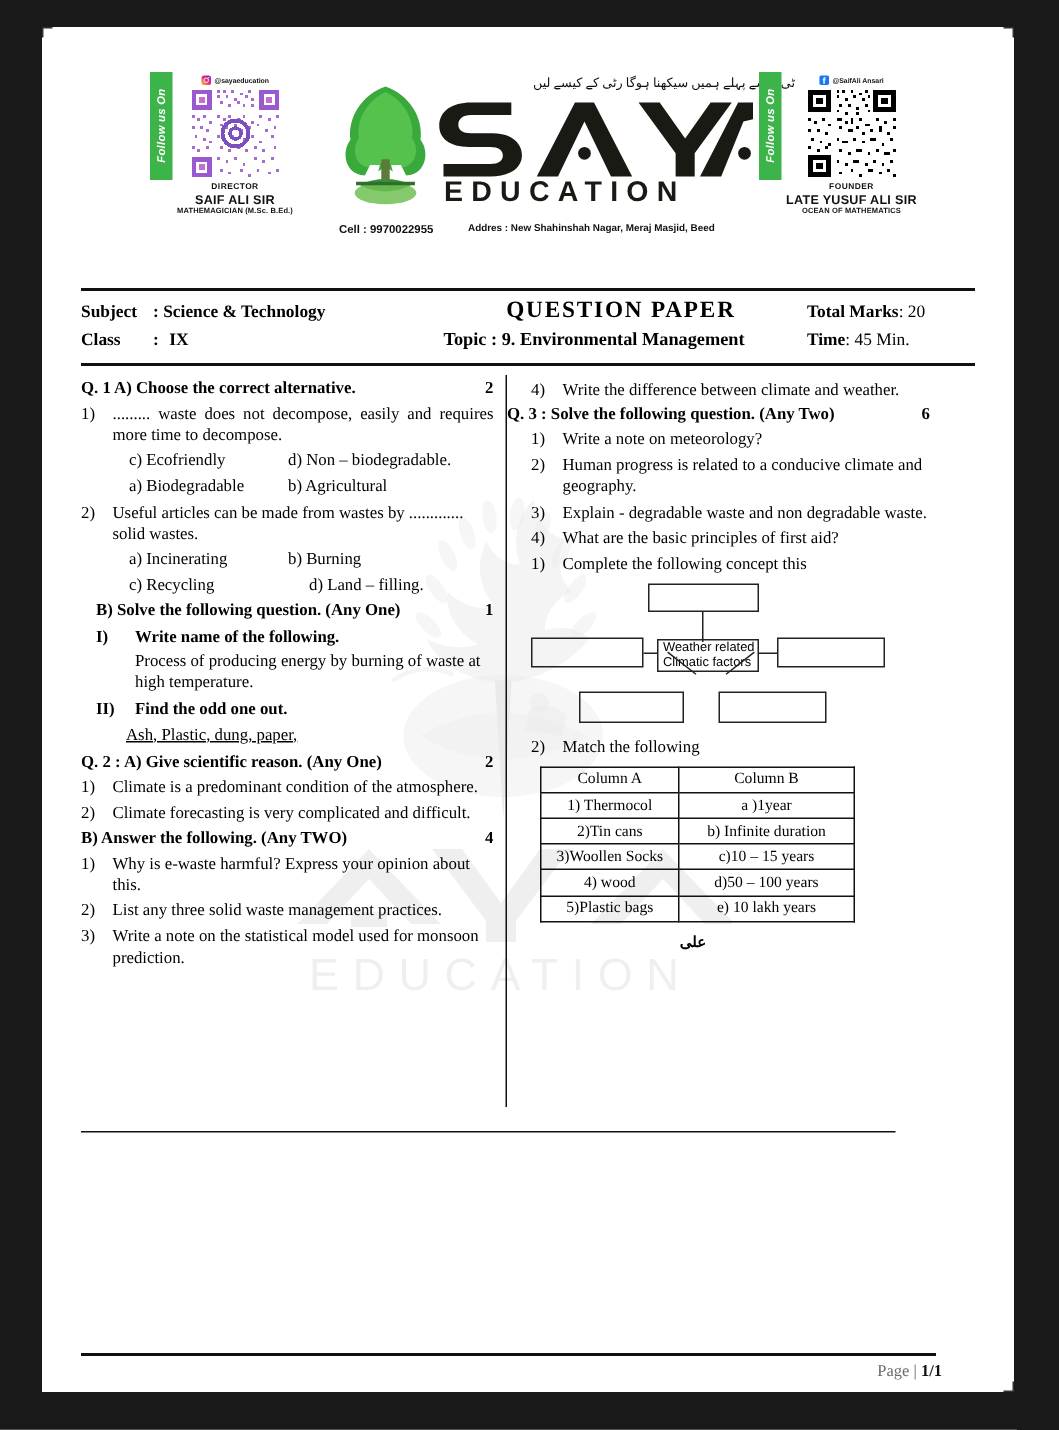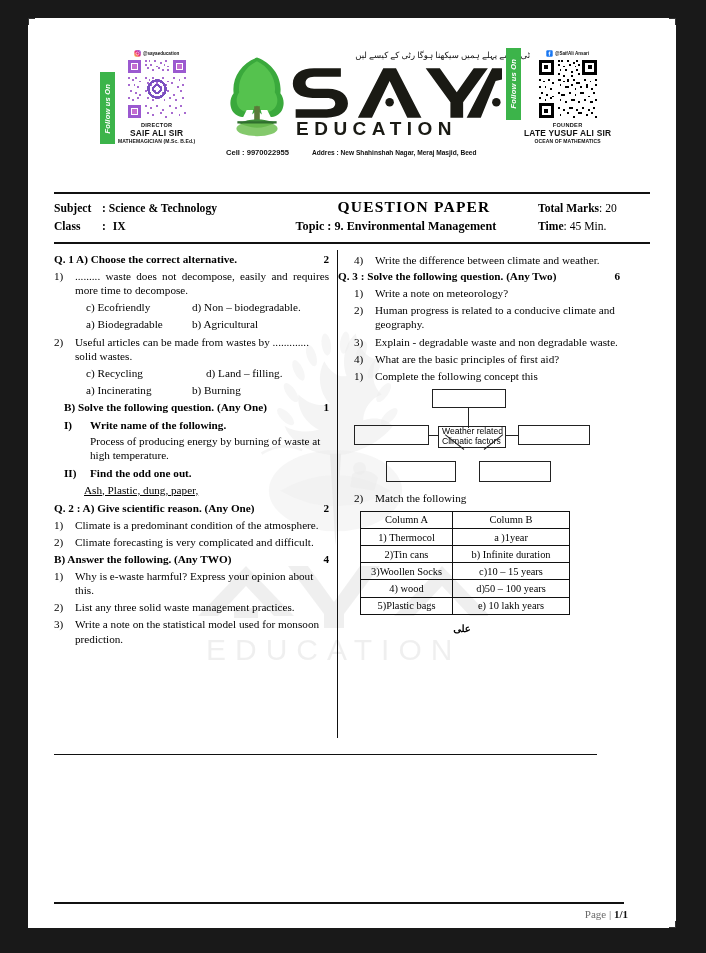--- a/index.html
+++ b/index.html
@@ -167,21 +167,21 @@
       <path d="M10 58 L58 8 L106 58 L86 58 L58 28 L30 58 Z"></path>
       <rect x="46" y="50" width="24" height="10"></rect>
       <path d="M120 8 L146 44 L172 8 L192 8 L156 56 L156 70 L136 70 L136 56 L100 8 Z"></path>
       <path d="M206 58 L254 8 L302 58 L282 58 L254 28 L226 58 Z"></path>
       <text x="18" y="102" font-family="Liberation Sans, sans-serif" font-size="30" letter-spacing="9" fill="#b5b5b5">EDUCATION</text>
     </g>
   </svg>
 
   <div id="letterhead">
 
-    <div class="social-block" style="position:absolute; left:72px; top:4px;align-items:flex-end;">
+    <div class="social-block" style="position:absolute; left:72px; top:4px;">
       <div class="follow-strip">
         <span>Follow us On</span>
       </div>
       <div class="qr-col">
         <div class="handle-row">
           <svg width="7" height="7" viewBox="0 0 24 24">
             <defs>
                 <linearGradient id="ig" x1="0" y1="1" x2="1" y2="0">
               <stop offset="0" stop-color="#f9ce34"></stop>
                   <stop offset=".5" stop-color="#ee2a7b"></stop>
@@ -481,27 +481,27 @@
       </div>
       <div class="opts">
         <span class="o1">a) Biodegradable</span>
         <span class="o2">b) Agricultural</span>
       </div>
 
       <div class="item">
         <span class="num">2)</span>
         <span class="body">Useful articles can be made from wastes by ............. solid wastes.</span>
       </div>
+      <div class="opts">
+        <span class="o1">a) Incinerating</span>
+        <span class="o2">b) Burning</span>
+      </div>
       <div class="opts wide">
         <span class="o1">c) Recycling</span>
         <span class="o2">d) Land – filling.</span>
-      </div>
-      <div class="opts">
-        <span class="o1">a) Incinerating</span>
-        <span class="o2">b) Burning</span>
       </div>
 
       <div class="sub-head" style="padding-left:10px;">
         <span>B) Solve the following question. (Any One)</span>
         <span class="marks">1</span>
       </div>
 
       <div class="roman" style="padding-left:10px;">
         <span class="num">I)</span>
         <span>Write name of the following.</span>

